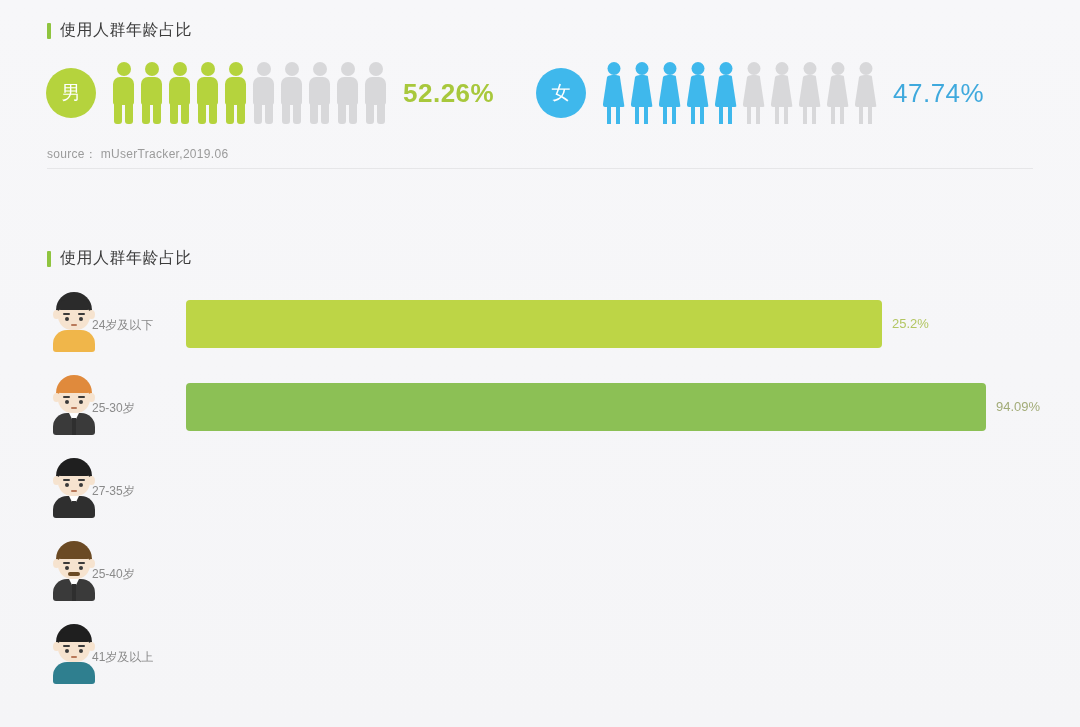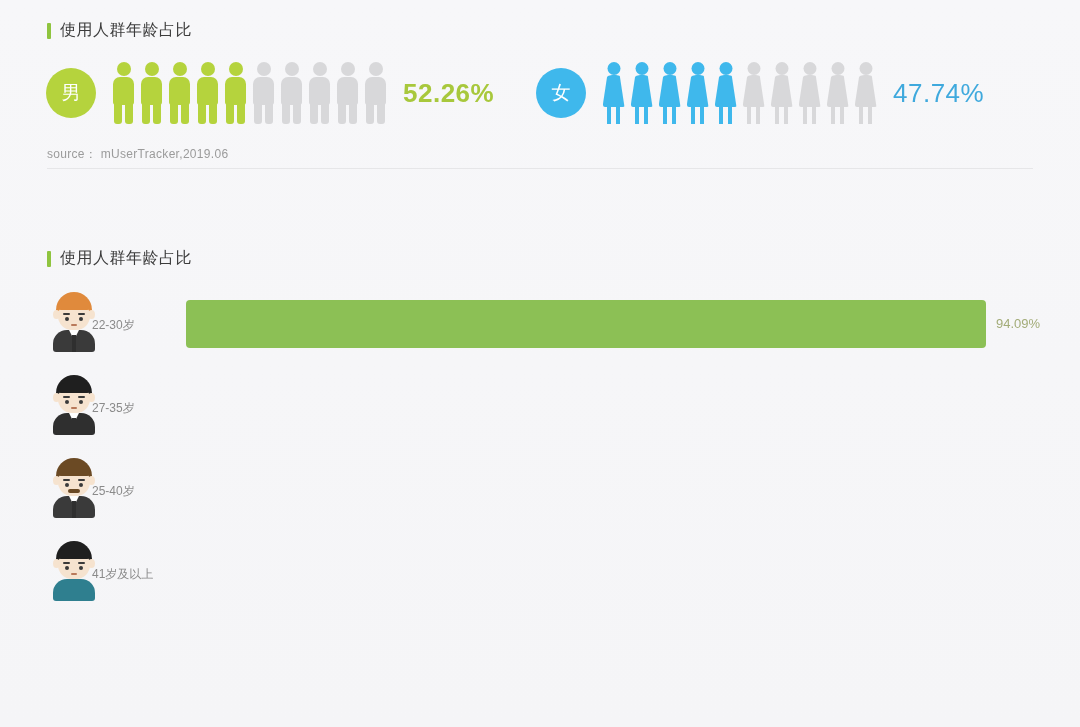--- a/index.html
+++ b/index.html
@@ -370,37 +370,57 @@
 
   <div id="source-text">source： mUserTracker,2019.06</div>
   <div id="divider"></div>
 
   <div class="section-title" id="age-title">
     <span class="title-accent"></span>
     <span>使用人群年龄占比</span>
   </div>
 
   <div id="age-chart">
+      <div class="bar-row">
+        <div class="avatar">
+          <span class="av av-hair" style="left:7px;top:2px;width:36px;height:22px;background:#2b2b2b"></span>
+          <span class="av av-ear" style="left:4px;top:20px;width:7px;height:9px"></span>
+          <span class="av av-ear" style="left:39px;top:20px;width:7px;height:9px"></span>
+          <span class="av av-face" style="left:9px;top:12px;width:32px;height:28px"></span>
+          <span class="av" style="left:9px;top:10px;width:32px;height:10px;border-radius:16px 16px 6px 6px;background:#2b2b2b"></span>
+          <span class="av av-brow" style="left:14px;top:23px;width:7px;height:2px"></span>
+          <span class="av av-brow" style="left:29px;top:23px;width:7px;height:2px"></span>
+          <span class="av av-eye" style="left:16px;top:27px;width:4px;height:4px"></span>
+          <span class="av av-eye" style="left:30px;top:27px;width:4px;height:4px"></span>
+          <span class="av av-mouth" style="left:22px;top:34px;width:6px;height:2px"></span>
+          <span class="av av-body" style="left:4px;top:40px;width:42px;height:22px;background:#f0b64a"></span>
+        </div>
+        <div class="row-label">24岁及以下</div>
+        <div class="bar-track">
+          <div class="bar" style="width:696px;background:#bdd546"></div>
+          <div class="bar-value" style="left:706px;color:#b3c662">25.2%</div>
+        </div>
+      </div>
       <div class="bar-row">
         <div class="avatar">
           <span class="av av-hair" style="left:7px;top:2px;width:36px;height:22px;background:#e08a3c"></span>
           <span class="av av-ear" style="left:4px;top:20px;width:7px;height:9px"></span>
           <span class="av av-ear" style="left:39px;top:20px;width:7px;height:9px"></span>
           <span class="av av-face" style="left:9px;top:12px;width:32px;height:28px"></span>
           <span class="av" style="left:9px;top:10px;width:32px;height:10px;border-radius:16px 16px 6px 6px;background:#e08a3c"></span>
           <span class="av av-brow" style="left:14px;top:23px;width:7px;height:2px"></span>
           <span class="av av-brow" style="left:29px;top:23px;width:7px;height:2px"></span>
           <span class="av av-eye" style="left:16px;top:27px;width:4px;height:4px"></span>
           <span class="av av-eye" style="left:30px;top:27px;width:4px;height:4px"></span>
           <span class="av av-mouth" style="left:22px;top:34px;width:6px;height:2px"></span>
           <span class="av av-body" style="left:4px;top:40px;width:42px;height:22px;background:#3a3a3a"></span>
           <span class="av av-collar" style="left:20px;top:40px;width:10px;height:10px;clip-path:polygon(0 0,100% 0,50% 100%)"></span>
           <span class="av av-tie" style="left:23px;top:45px;width:4px;height:17px"></span>
         </div>
-        <div class="row-label">22-30岁</div>
+        <div class="row-label">25-30岁</div>
         <div class="bar-track">
           <div class="bar" style="width:800px;background:#8cc055"></div>
           <div class="bar-value" style="left:810px;color:#a3ac78">94.09%</div>
         </div>
       </div>
       <div class="bar-row">
         <div class="avatar">
           <span class="av av-hair" style="left:7px;top:2px;width:36px;height:22px;background:#1f1f1f"></span>
           <span class="av av-ear" style="left:4px;top:20px;width:7px;height:9px"></span>
           <span class="av av-ear" style="left:39px;top:20px;width:7px;height:9px"></span>

